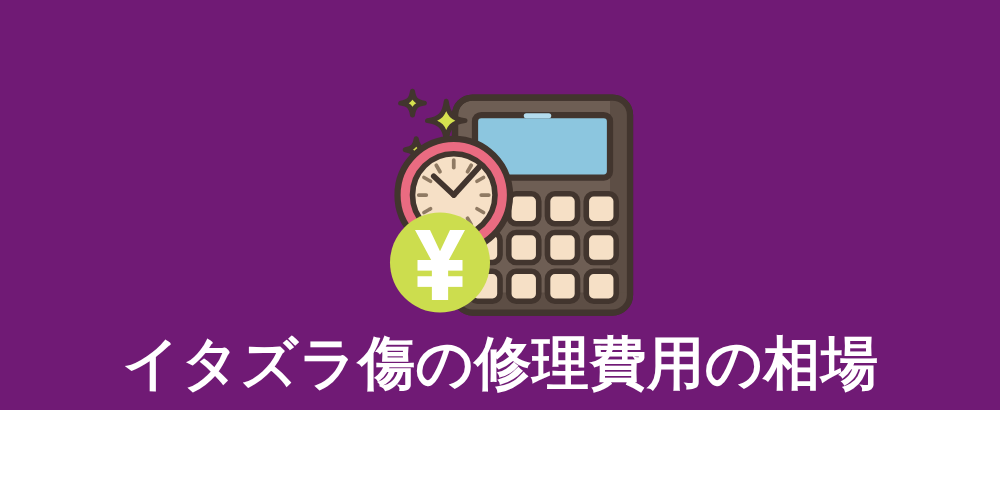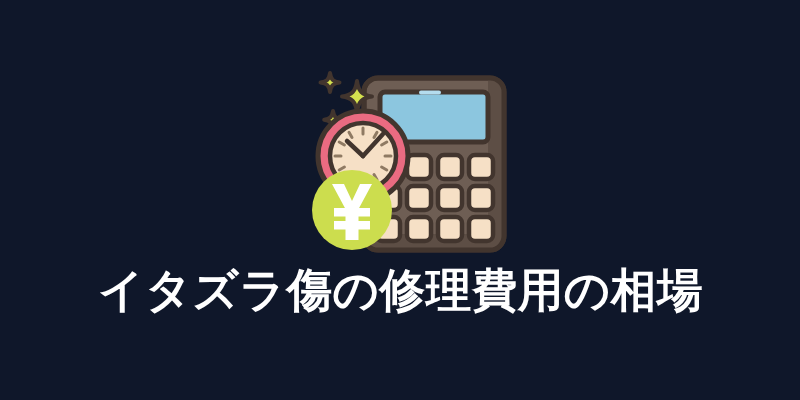--- a/index.html
+++ b/index.html
@@ -10,22 +10,22 @@
   body {
     width: 800px;
     height: 400px;
     overflow: hidden;
     font-family: "Liberation Sans", "DejaVu Sans", sans-serif;
   }
 
   .banner {
     position: relative;
     width: 800px;
-    height: 400px;
-    background: #0f172a;
+    height: 328px;
+    background: #701a75;
     overflow: hidden;
   }
 
   
   .illustration {
     position: absolute;
     left: 300px;
     top: 58px;
     width: 230px;
     height: 200px;

